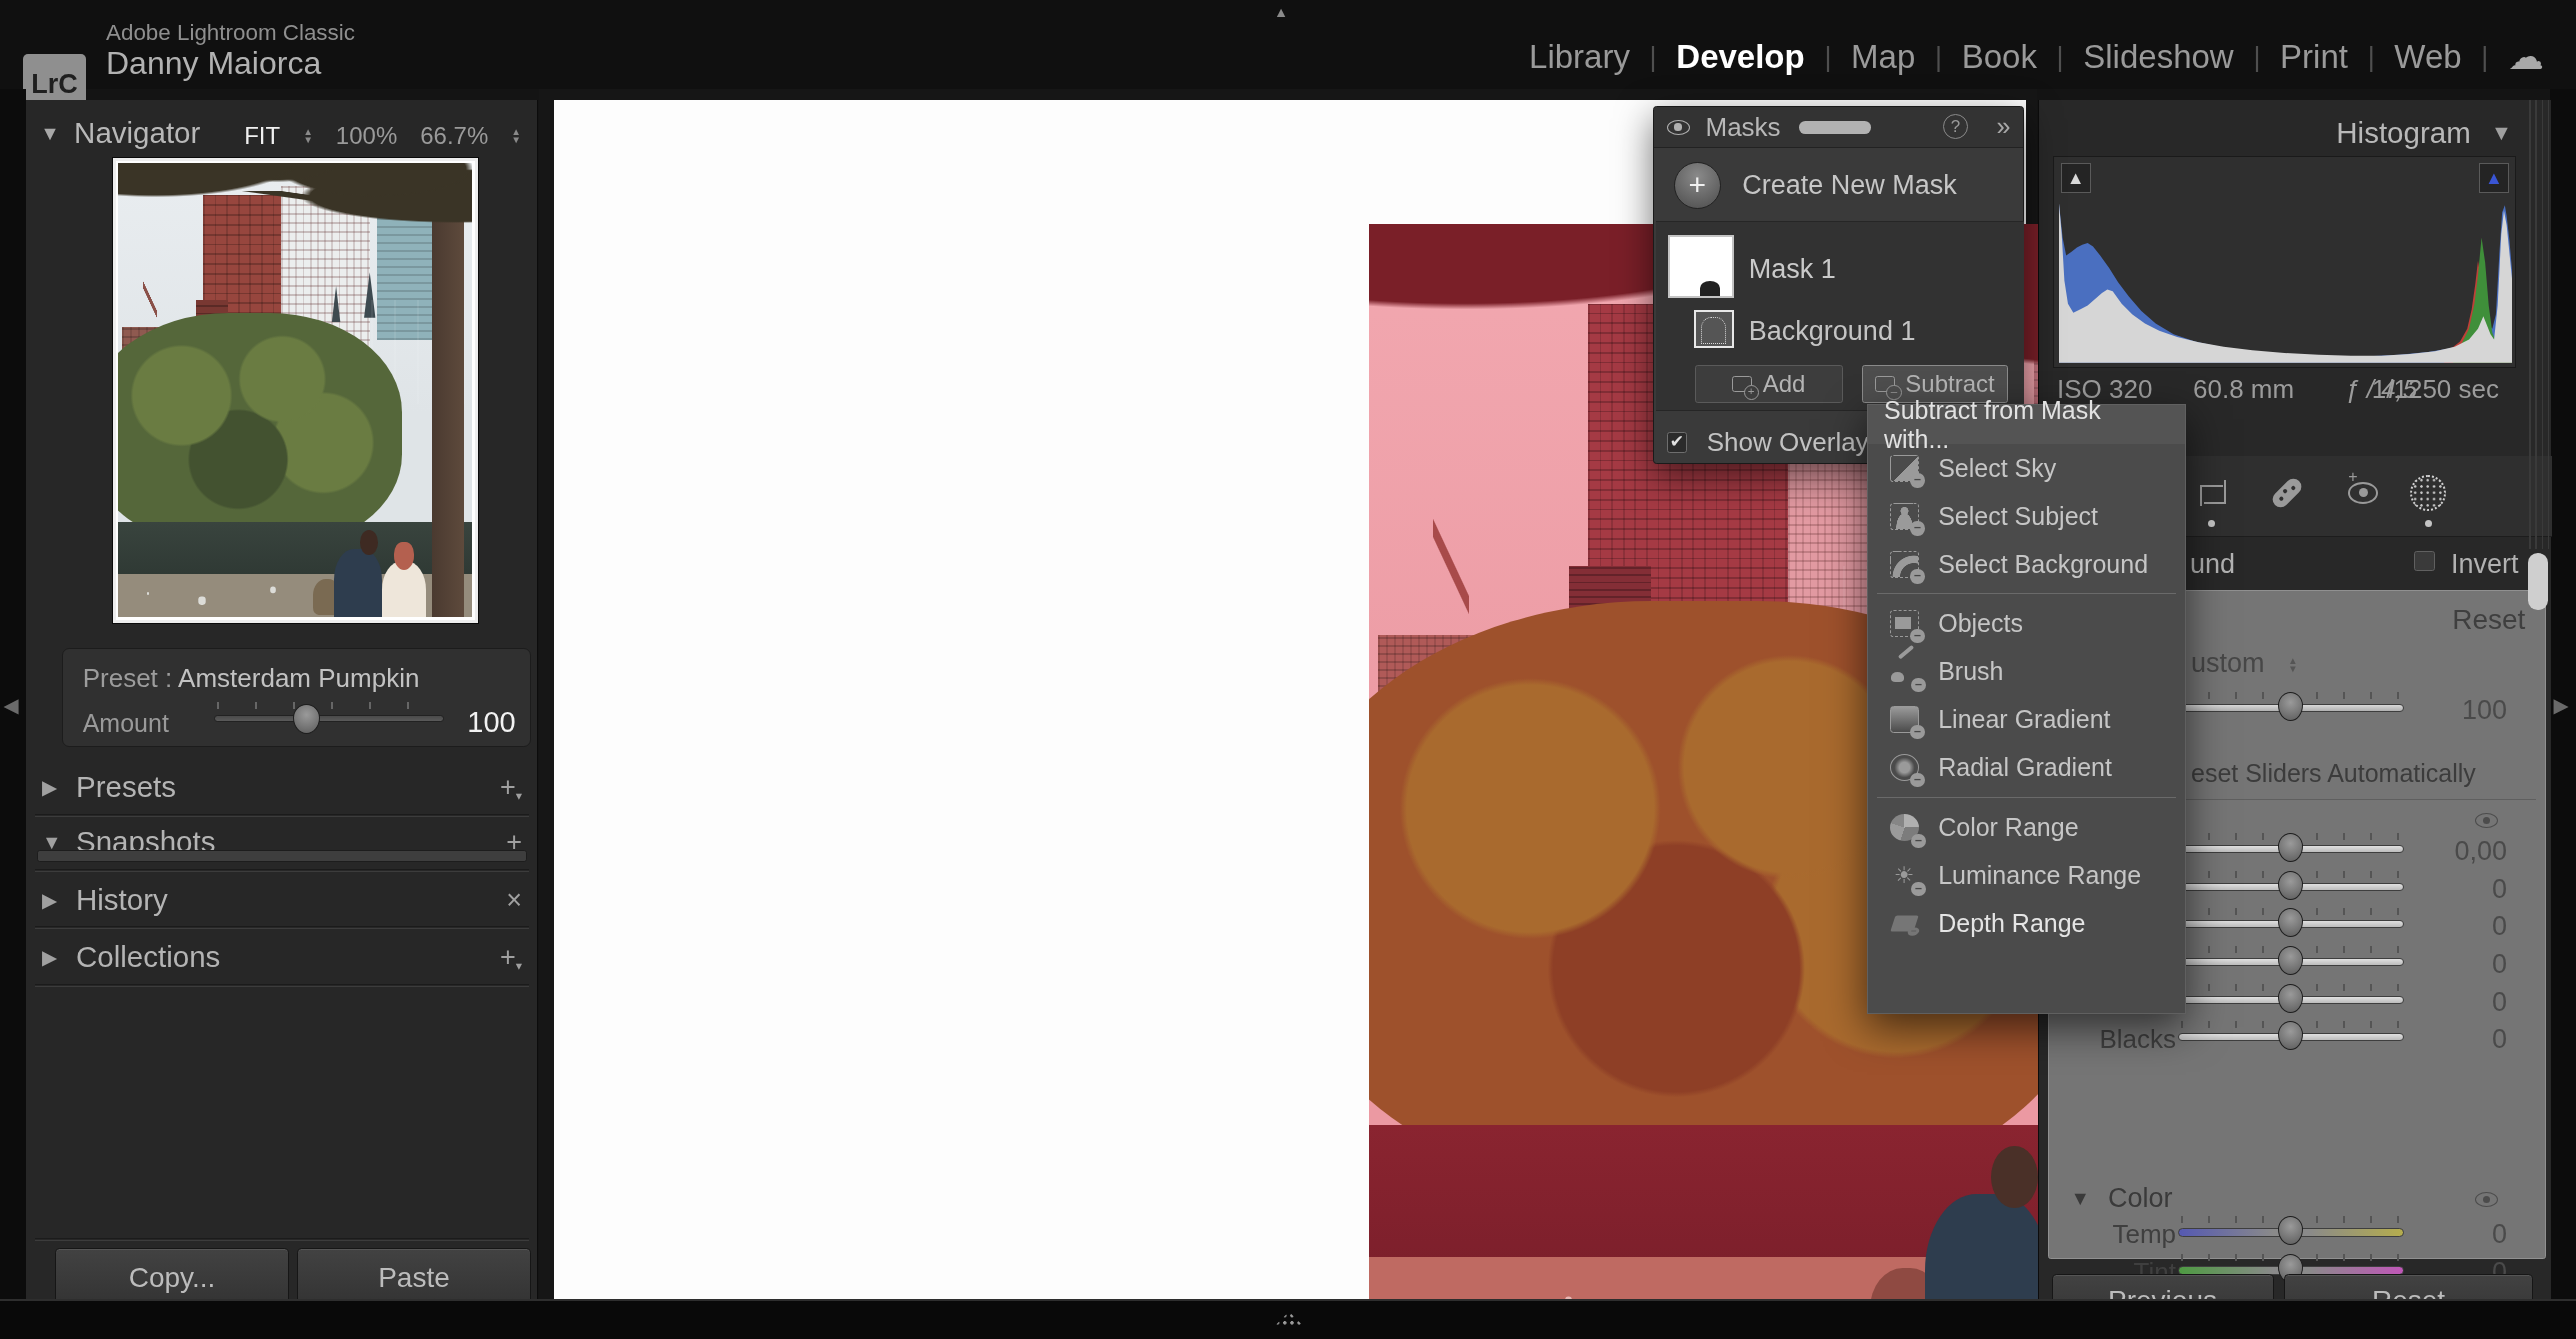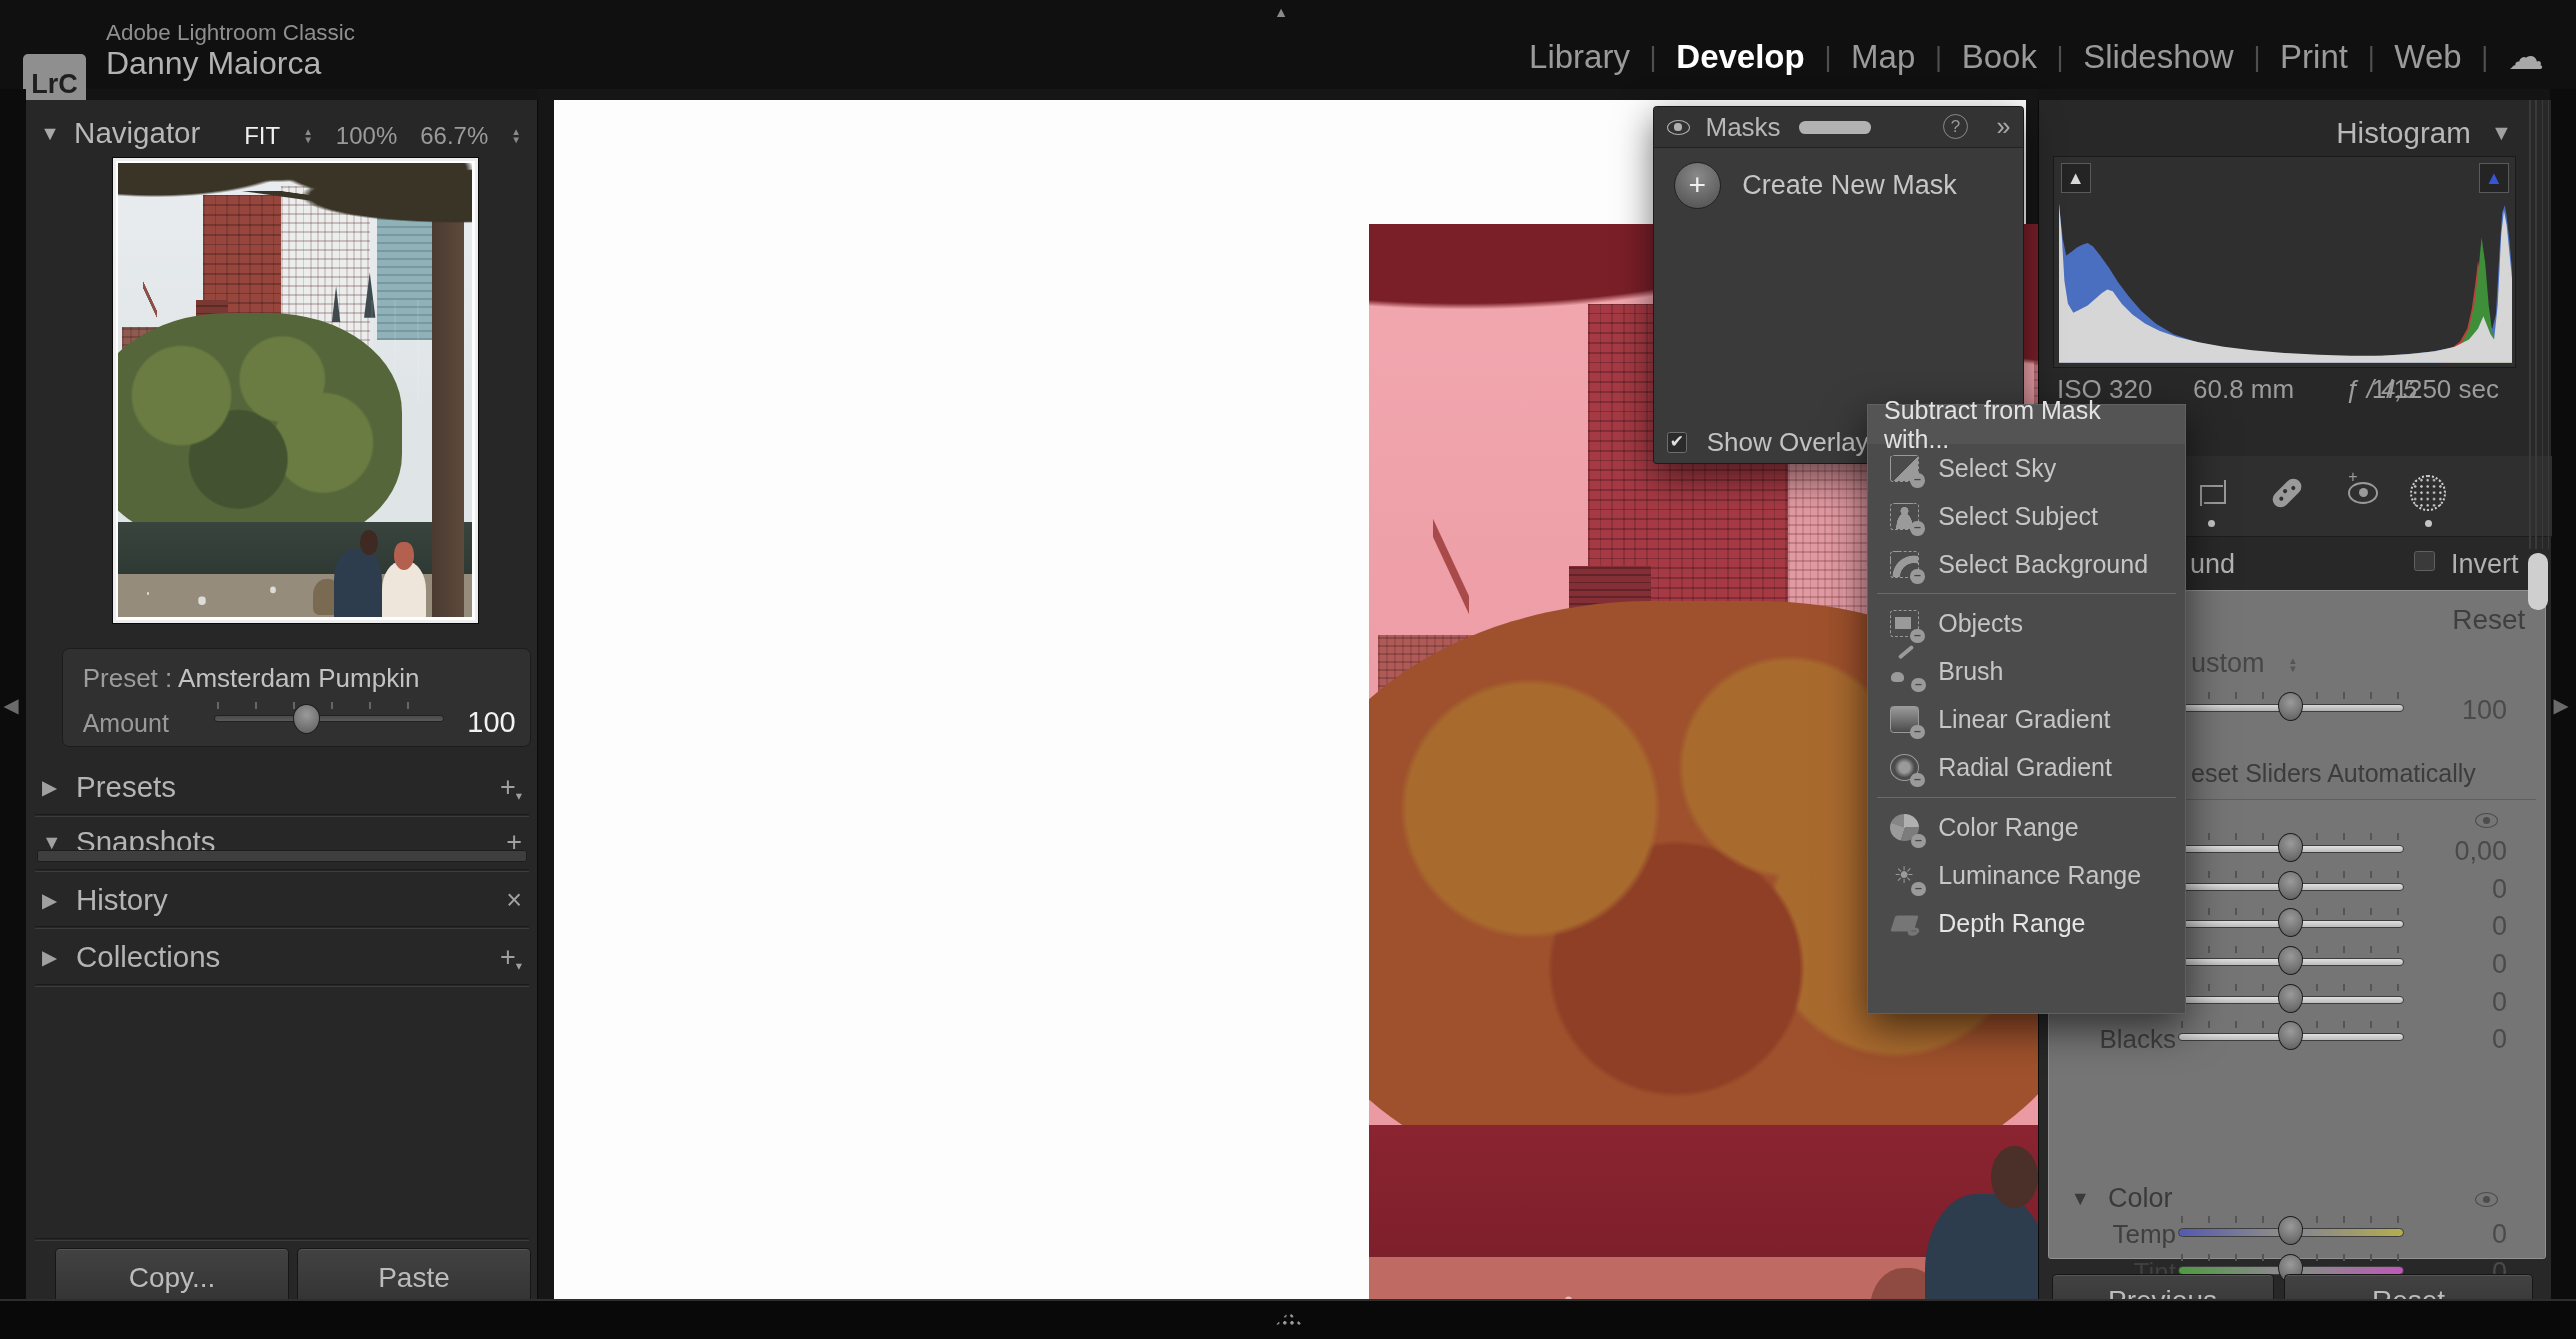--- a/index.html
+++ b/index.html
@@ -527,20 +527,34 @@
       <span class="eye"></span>
       <span id="masks-title">Masks</span>
       <span id="masks-pill"></span>
       <span id="masks-help">?</span>
       <span id="masks-collapse">»</span>
     </div>
     <div id="create-row">
       <span id="create-plus">+</span>
       <span id="create-lbl">Create New Mask</span>
     </div>
+    <div id="mask-list">
+      <div id="m1-thumb"></div>
+      <div id="m1-lbl">Mask 1</div>
+      <div id="bg1-thumb"></div>
+      <div id="bg1-lbl">Background 1</div>
+      <div class="mask-btn" id="add-btn">
+        <span class="sq-ico plus"></span>
+        <span>Add</span>
+      </div>
+      <div class="mask-btn" id="sub-btn">
+        <span class="sq-ico minus"></span>
+        <span>Subtract</span>
+      </div>
+    </div>
     <div id="overlay-row">
       <span class="chk">✔</span>
       <span id="overlay-lbl">Show Overlay</span>
     </div>
   </div>
 
   <div id="menu">
     <div id="menu-title">Subtract from Mask with...</div>
     <div class="mi">
       <span class="mico sky"></span>

